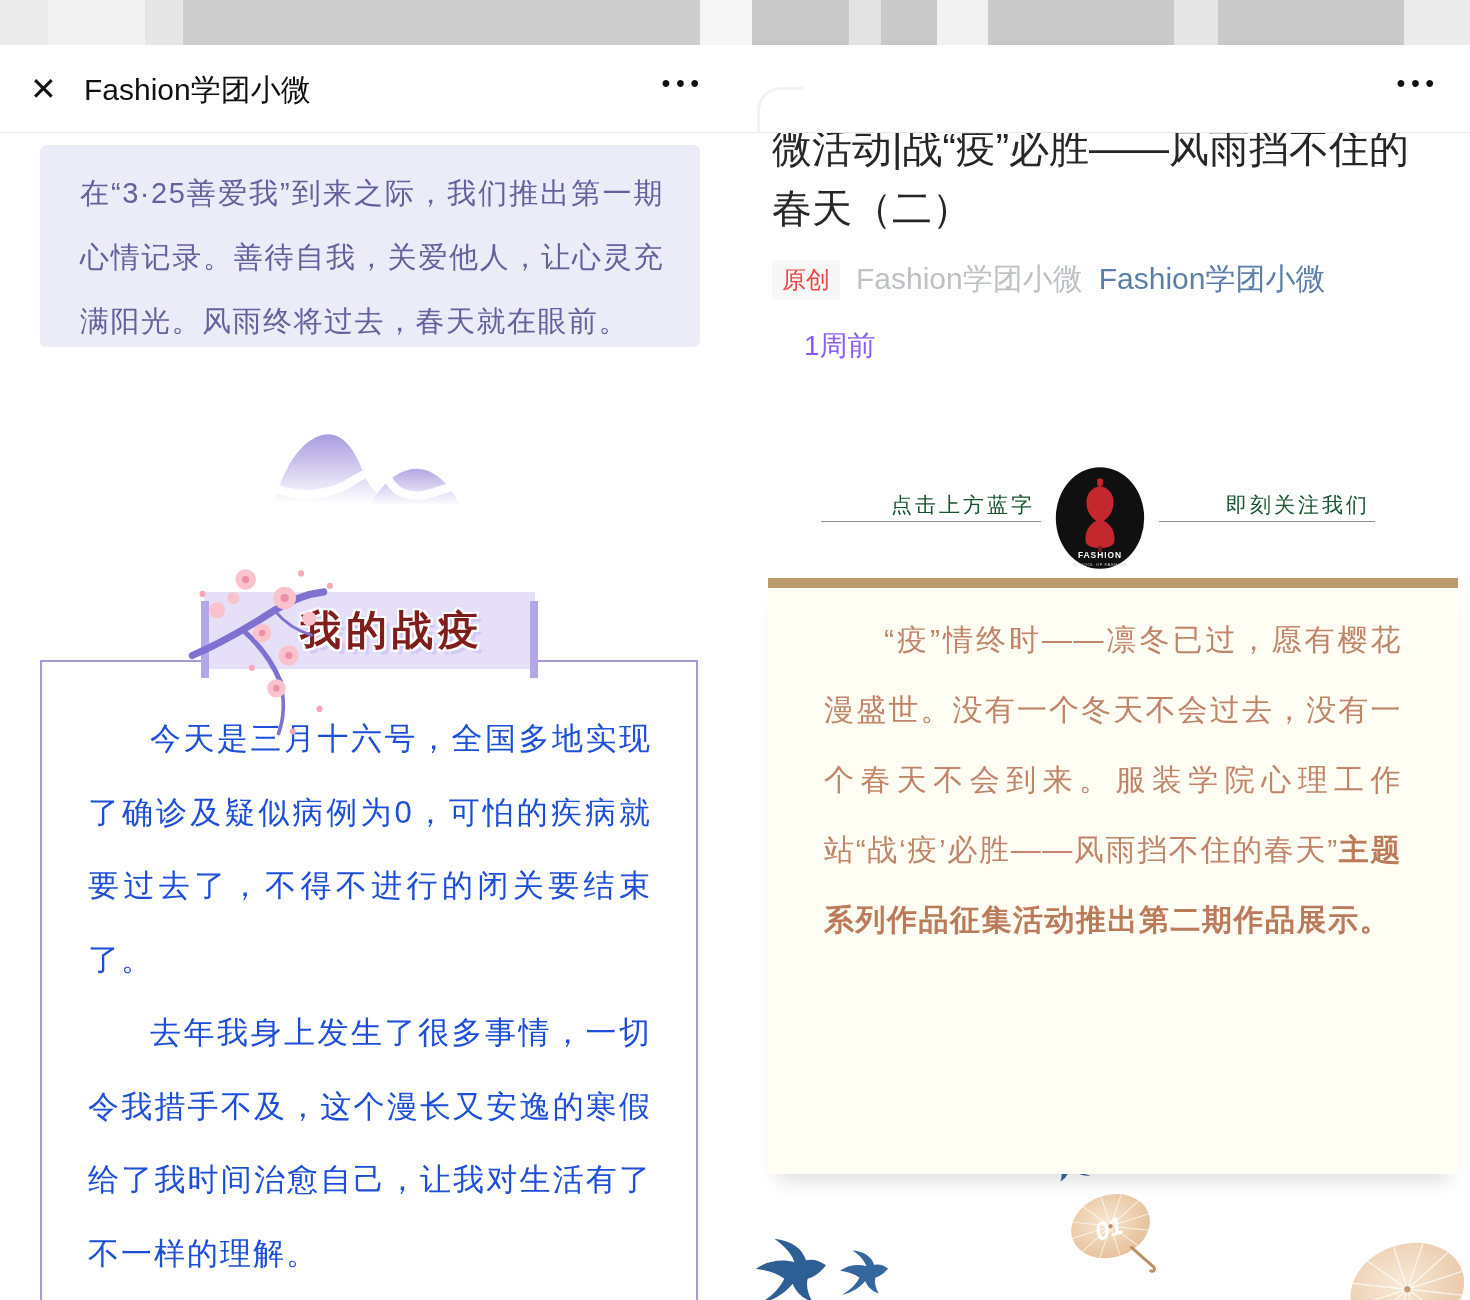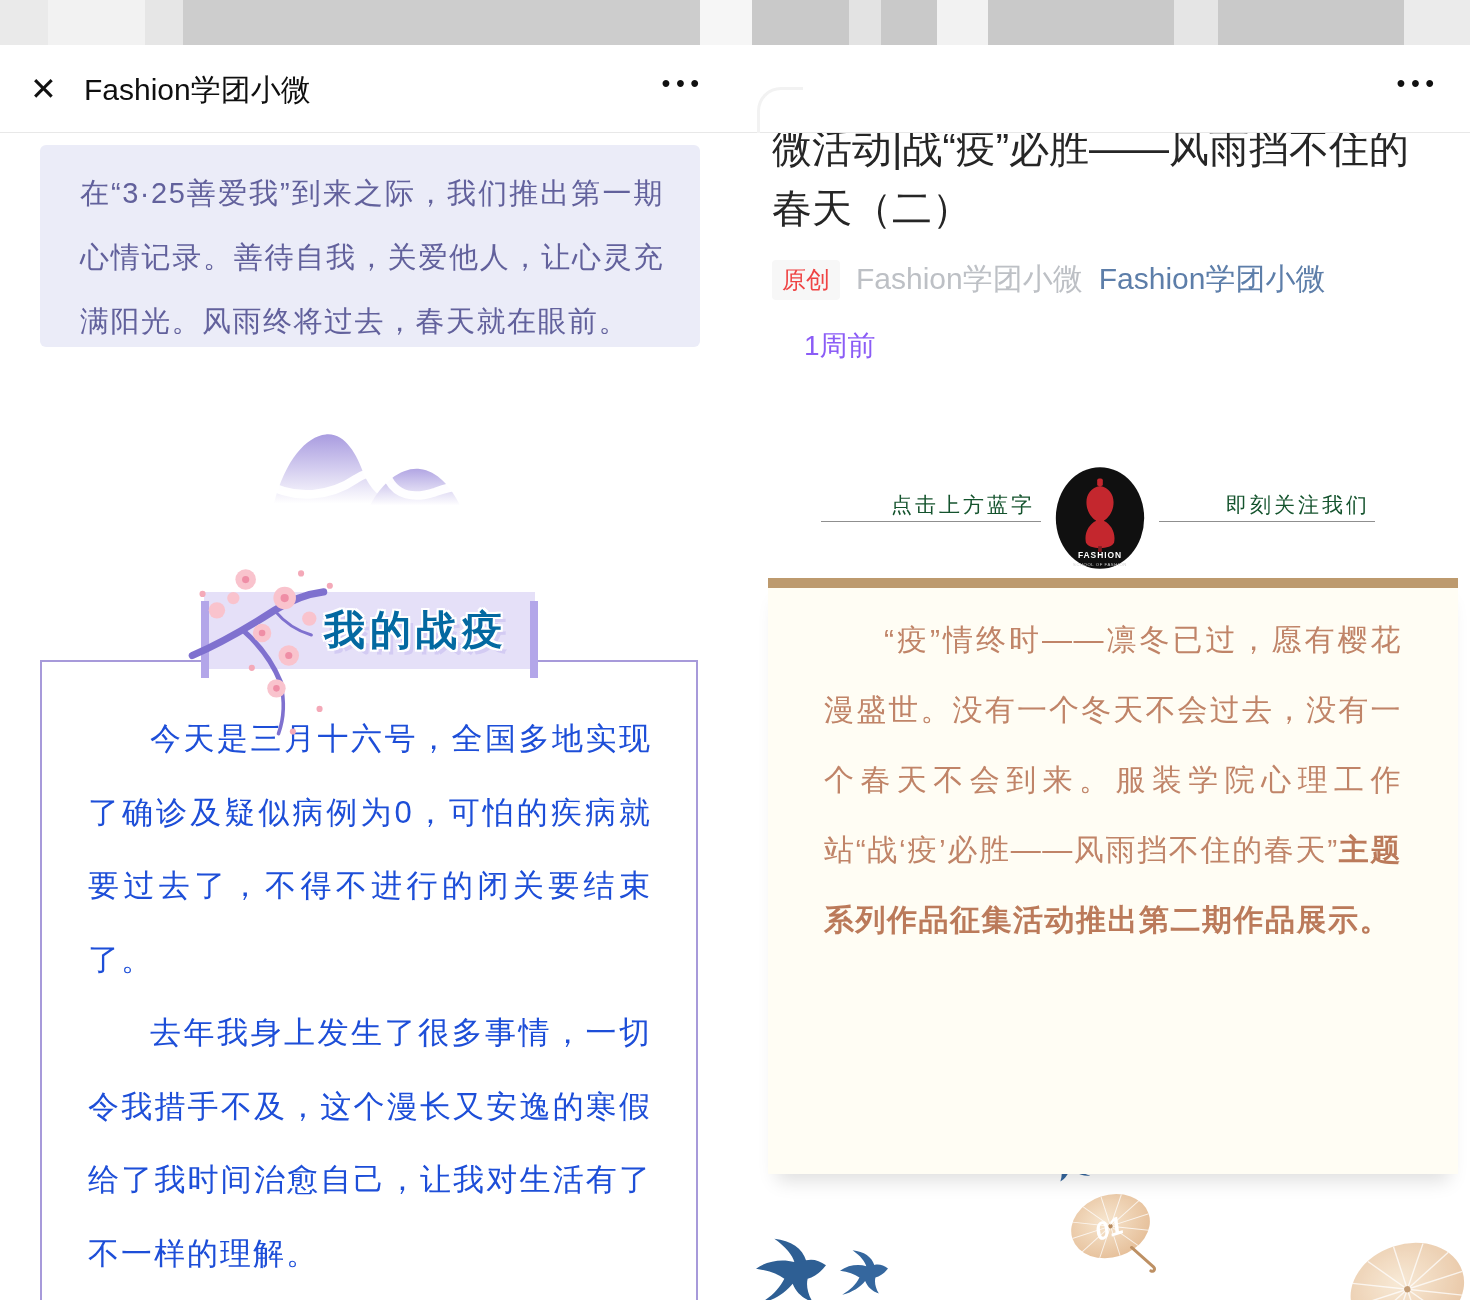--- a/index.html
+++ b/index.html
@@ -24,22 +24,22 @@
   .intro { position:absolute; left:40px; top:100px; width:660px; height:202px; background:#ebecf8; border-radius:6px; z-index:1; }
   .intro p { padding:16px 36px 0 40px; font-size:29px; line-height:64px; letter-spacing:1.5px;
              color:#62619c; text-align:justify; }
   .mountains { position:absolute; left:253px; top:376px; z-index:1; }
   .bigbox { position:absolute; left:40px; top:615px; width:658px; height:700px; border:2px solid #a79ada; z-index:1; }
   .bodytext { padding:40px 44px 0 46px; }
   .bodytext p { font-size:31px; line-height:73.5px; letter-spacing:2px; color:#1d4ed8; text-align:justify; text-indent:2em; }
   .banner { position:absolute; left:204px; top:547px; width:331px; height:77px; background:#e5e0f8; z-index:2; }
   .banner .bar-l, .banner .bar-r { position:absolute; top:9px; width:8px; height:77px; background:#b3a6e9; }
   .banner .bar-l { left:-3px; } .banner .bar-r { right:-3px; }
-  .banner-txt { display:block; margin-left:120px; line-height:77px; font-size:41px; font-weight:800;
-                color:#0369a1; letter-spacing:5px;
+  .banner-txt { display:block; margin-left:96px; line-height:77px; font-size:41px; font-weight:800;
+                color:#7f1d1d; letter-spacing:5px;
                 text-shadow:2px 0 #fff,-2px 0 #fff,0 2px #fff,0 -2px #fff,2px 2px #fff,-2px -2px #fff,2px -2px #fff,-2px 2px #fff,5px 5px 0 #d3cbf3; }
   .branch { position:absolute; left:186px; top:512px; z-index:3; }
 
   
   .title { position:absolute; left:37px; top:73px; width:648px; font-size:40px; line-height:60px;
            font-weight:400; color:#262626; z-index:1; }
   .byline { position:absolute; left:37px; top:214px; display:flex; align-items:center; gap:16px; }
   .badge { background:#f7f7f7; color:#ef4444; font-size:24px; padding:4px 10px; border-radius:4px; }
   .author { color:#bdc0c5; font-size:30px; }
   .account { color:#5d7ea9; font-size:30px; }

